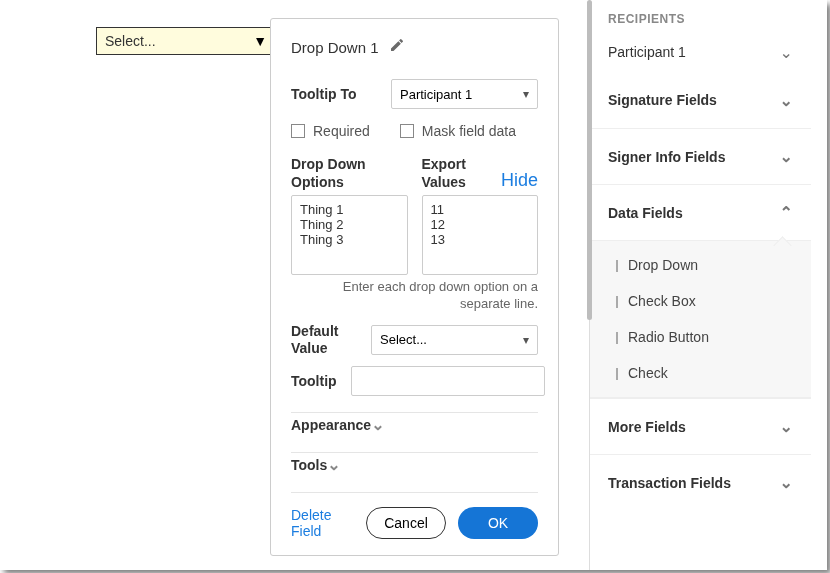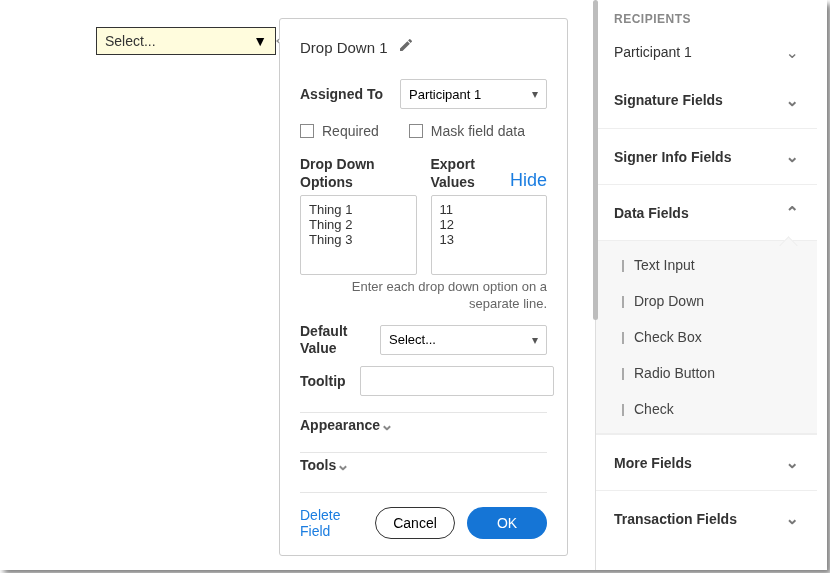--- a/index.html
+++ b/index.html
@@ -9,21 +9,21 @@
   
   .select-field { position: absolute; left: 96px; top: 27px; width: 180px; height: 28px; background: #fffcdd; border: 1px solid #333; display: flex; align-items: center; padding: 0 8px; justify-content: space-between; }
   .select-field .placeholder { font-size: 14px; color: #333; }
   .select-field .caret { font-size: 14px; }
   
   
   .pointer { position: absolute; left: 276px; top: 33px; width: 0; height: 0; border-top: 8px solid transparent; border-bottom: 8px solid transparent; border-right: 10px solid #8a8a8a; }
   .pointer-inner { position: absolute; left: 278px; top: 34px; width: 0; height: 0; border-top: 7px solid transparent; border-bottom: 7px solid transparent; border-right: 9px solid #fff; z-index: 2; }
   
   
-  .popover { position: absolute; left: 279px; top: 18px; width: 289px; height: 538px; border: 1px solid #ccc; background: #fff; border-radius: 3px; padding: 18px 20px 16px; display:flex; flex-direction: column; }
+  .popover { position: absolute; left: 270px; top: 18px; width: 289px; height: 538px; border: 1px solid #ccc; background: #fff; border-radius: 3px; padding: 18px 20px 16px; display:flex; flex-direction: column; }
   .pop-title-row { display: flex; align-items: center; gap: 10px; margin-bottom: 22px; }
   .pop-title { font-size: 15px; color: #333; }
   .pencil-icon svg { width: 16px; height: 16px; fill: #6a6a6a; }
   
   .row { display: flex; align-items: center; margin-bottom: 14px; }
   .lbl { font-size: 14px; color: #333; font-weight: 600; width: 100px; }
   .dropdown { flex: 1; height: 30px; border: 1px solid #ccc; border-radius: 2px; font-size: 13px; padding: 0 22px 0 8px; background: #fff; display: flex; align-items: center; position: relative; }
   .dropdown::after { content: "▾"; position: absolute; right: 8px; font-size: 12px; color: #555; }
   
   .checks-row { display: flex; gap: 30px; margin-bottom: 16px; }
@@ -45,21 +45,21 @@
   .divider { border: none; border-top: 1px solid #e5e5e5; margin: 16px 0 0; }
   .acc-row { display: flex; align-items: center; height: 40px; font-size: 14px; font-weight: 600; color: #333; cursor: pointer; }
   .chev { font-size: 16px; color: #888; }
   
   .footer { margin-top: auto; display: flex; align-items: center; gap: 12px; padding-top: 14px; }
   .del-link { color: #1b7de0; font-size: 14px; cursor: pointer; margin-right: auto; }
   .btn { height: 32px; border-radius: 16px; font-size: 14px; display: inline-flex; align-items: center; justify-content: center; padding: 0 20px; cursor: pointer; border: 1.5px solid #333; background: #fff; min-width: 80px; }
   .btn.primary { background: #1575d6; color: #fff; border: none; }
   
   
-  .sidebar { position: absolute; right: 10px; top: 0; width: 222px; height: 570px; border-left: 1px solid #ddd; background: #fff; }
+  .sidebar { position: absolute; right: 16px; top: 0; width: 222px; height: 570px; border-left: 1px solid #ddd; background: #fff; }
   .sb-scroll-thumb { position: absolute; left: -3px; top: 0; width: 5px; height: 320px; background: #bdbdbd; border-radius: 3px; }
   .sb-head { padding: 12px 18px 6px; color: #888; letter-spacing: 0.5px; font-size: 12px; font-weight: 700; }
   .sb-item, .sb-section { display: flex; justify-content: space-between; align-items: center; padding: 0 18px; height: 40px; font-size: 14px; color: #333; cursor: pointer; }
   .sb-section { font-weight: 700; height: 56px; border-top: 1px solid #eee; }
   .sb-section.first { border-top: none; }
   .sub-panel { background: #f7f7f7; border-top: 1px solid #eee; border-bottom: 1px solid #eee; padding: 6px 0; }
   .sub-item { display: flex; align-items: center; gap: 10px; padding: 0 18px 0 26px; height: 36px; font-size: 14px; color: #444; cursor: pointer; }
   .grip { display: inline-flex; flex-direction: column; gap: 2px; }
   .grip span { width: 2px; height: 2px; background: #aaa; display:block; }
   .grip-col { display:flex; gap:2px; }
@@ -86,21 +86,21 @@
     <div class="pop-title-row">
       <span class="pop-title">Drop Down 1</span>
       <span class="pencil-icon">
         <svg viewBox="0 0 24 24">
             <path d="M3 17.25V21h3.75L17.81 9.94l-3.75-3.75L3 17.25zM20.71 7.04a1 1 0 0 0 0-1.41l-2.34-2.34a1 1 0 0 0-1.41 0l-1.83 1.83 3.75 3.75 1.83-1.83z"></path>
           </svg>
       </span>
     </div>
 
     <div class="row">
-      <span class="lbl">Assigned To</span>
+      <span class="lbl">Tooltip To</span>
       <div class="dropdown">
         <span>Participant 1</span>
       </div>
     </div>
 
     <div class="checks-row">
       <label class="chk">
         <span class="chk-box"></span>
         <span>Required</span>
       </label>
@@ -192,37 +192,20 @@
             </span>
             <span class="grip-col">
               <span></span>
               <span></span>
             </span>
             <span class="grip-col">
               <span></span>
               <span></span>
             </span>
           </span>
-        <span>Text Input</span>
-      </div>
-      <div class="sub-item">
-        <span class="grip">
-            <span class="grip-col">
-              <span></span>
-              <span></span>
-            </span>
-            <span class="grip-col">
-              <span></span>
-              <span></span>
-            </span>
-            <span class="grip-col">
-              <span></span>
-              <span></span>
-            </span>
-          </span>
         <span>Drop Down</span>
       </div>
       <div class="sub-item">
         <span class="grip">
             <span class="grip-col">
               <span></span>
               <span></span>
             </span>
             <span class="grip-col">
               <span></span>

